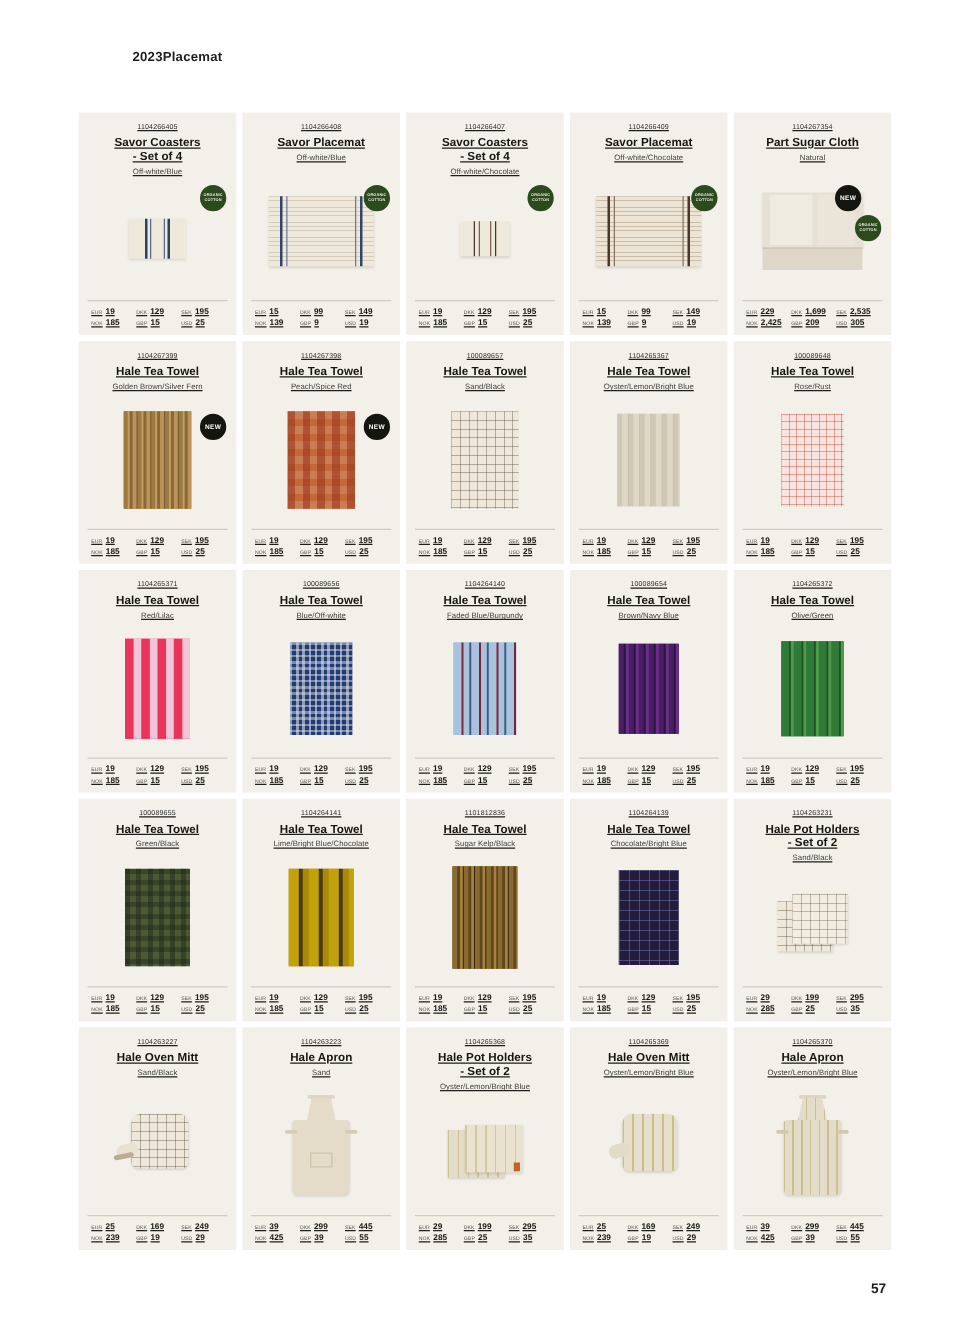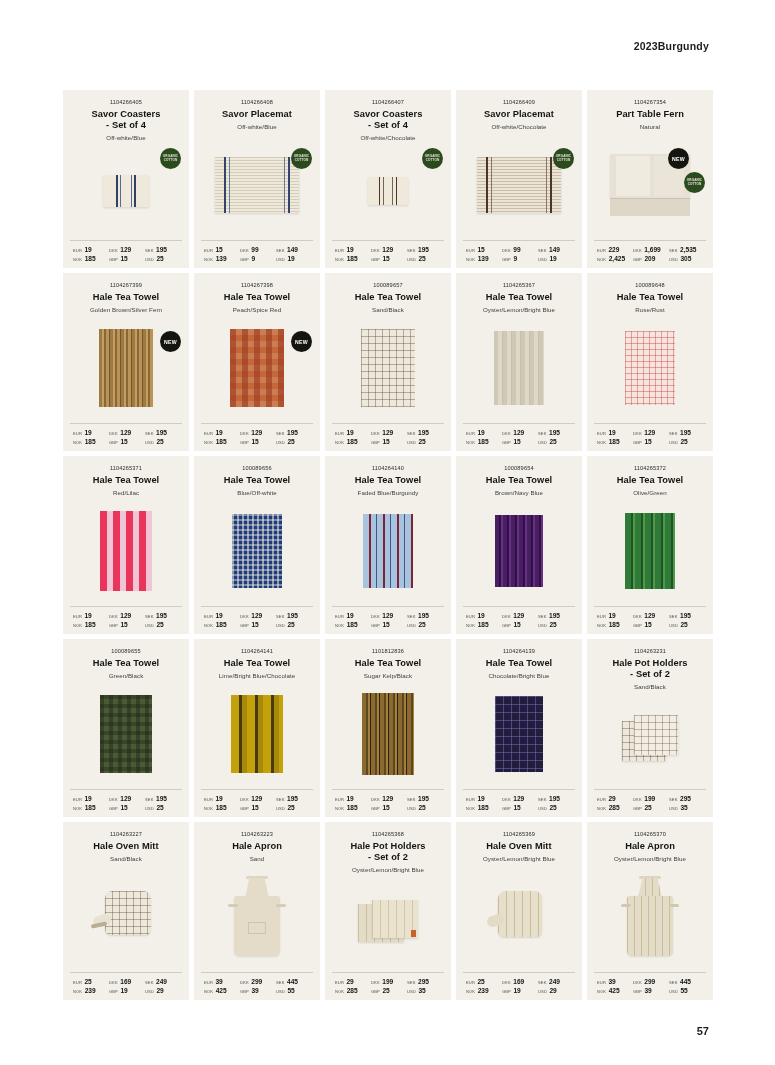--- a/index.html
+++ b/index.html
@@ -14,21 +14,21 @@
   .page {
     position: relative;
     width: 775px; height: 1065px;
     background: #ffffff;
     overflow: hidden;
   }
   .page-header {
     position: absolute;
     top: 40px; left: 66px; right: 66px;
     display: flex;
-    justify-content: flex-end;
+    justify-content: flex-start;
     align-items: baseline;
     font-size: 10.5px;
     font-weight: bold;
     letter-spacing: 0.2px;
     margin-left: 40px;
   }
   .page-footer {
     position: absolute;
     bottom: 28px; right: 66px;
     font-size: 11px;
@@ -44,20 +44,21 @@
   }
   .card {
     background: #f2f0e9;
     position: relative;
     height: 178px;
     padding: 9px 7px 0 7px;
     display: flex;
     flex-direction: column;
     align-items: center;
     overflow: hidden;
+    text-decoration: underline;
   }
   .sku {
     font-size: 5.6px;
     letter-spacing: 0.15px;
     color: #2b2b28;
     margin-bottom: 4px;
     text-align: center;
   }
   .title {
     font-size: 9.3px;
@@ -130,21 +131,21 @@
     pointer-events: none;
   }
 </style>
 </head>
 <body>
 
 <div class="page">
 
   <div class="page-header">
     <span>2023</span>
-    <span>Burgundy</span>
+    <span>Placemat</span>
   </div>
 
   <div class="grid" id="product-grid">
       <div class="card">
     <div class="sku">1104266405</div>
     <div class="title">
       <span>Savor Coasters</span>
       <span class="l2">- Set of 4</span>
     </div>
     <div class="subtitle">Off-white/Blue</div>
@@ -324,21 +325,21 @@
           </div>
     </div>
   <div class="badge-eco" style="right: 8px; top: 58px;">
           <span>ORGANIC</span>
           <span>COTTON</span>
         </div>
       </div>
       <div class="card">
     <div class="sku">1104267354</div>
     <div class="title">
-      <span>Part Table Fern</span>
+      <span>Part Sugar Cloth</span>
       
     </div>
     <div class="subtitle">Natural</div>
     <div class="art">
           <div style="position:relative;width:80px;height:62px;">
        <div style="position:absolute;left:0;top:0;width:80px;height:44px;background:#e6e1d4;box-shadow:0 1px 2px rgba(0,0,0,.10);"></div>
        <div style="position:absolute;left:6px;top:2px;width:34px;height:40px;background:#efebe0;"></div>
        <div style="position:absolute;left:44px;top:2px;width:30px;height:40px;background:#eae5d8;"></div>
        <div style="position:absolute;left:0;top:44px;width:80px;height:18px;background:#ded7c7;"></div>
        <div style="position:absolute;left:0;top:44px;width:80px;height:1px;background:#cbc3b0;"></div>

